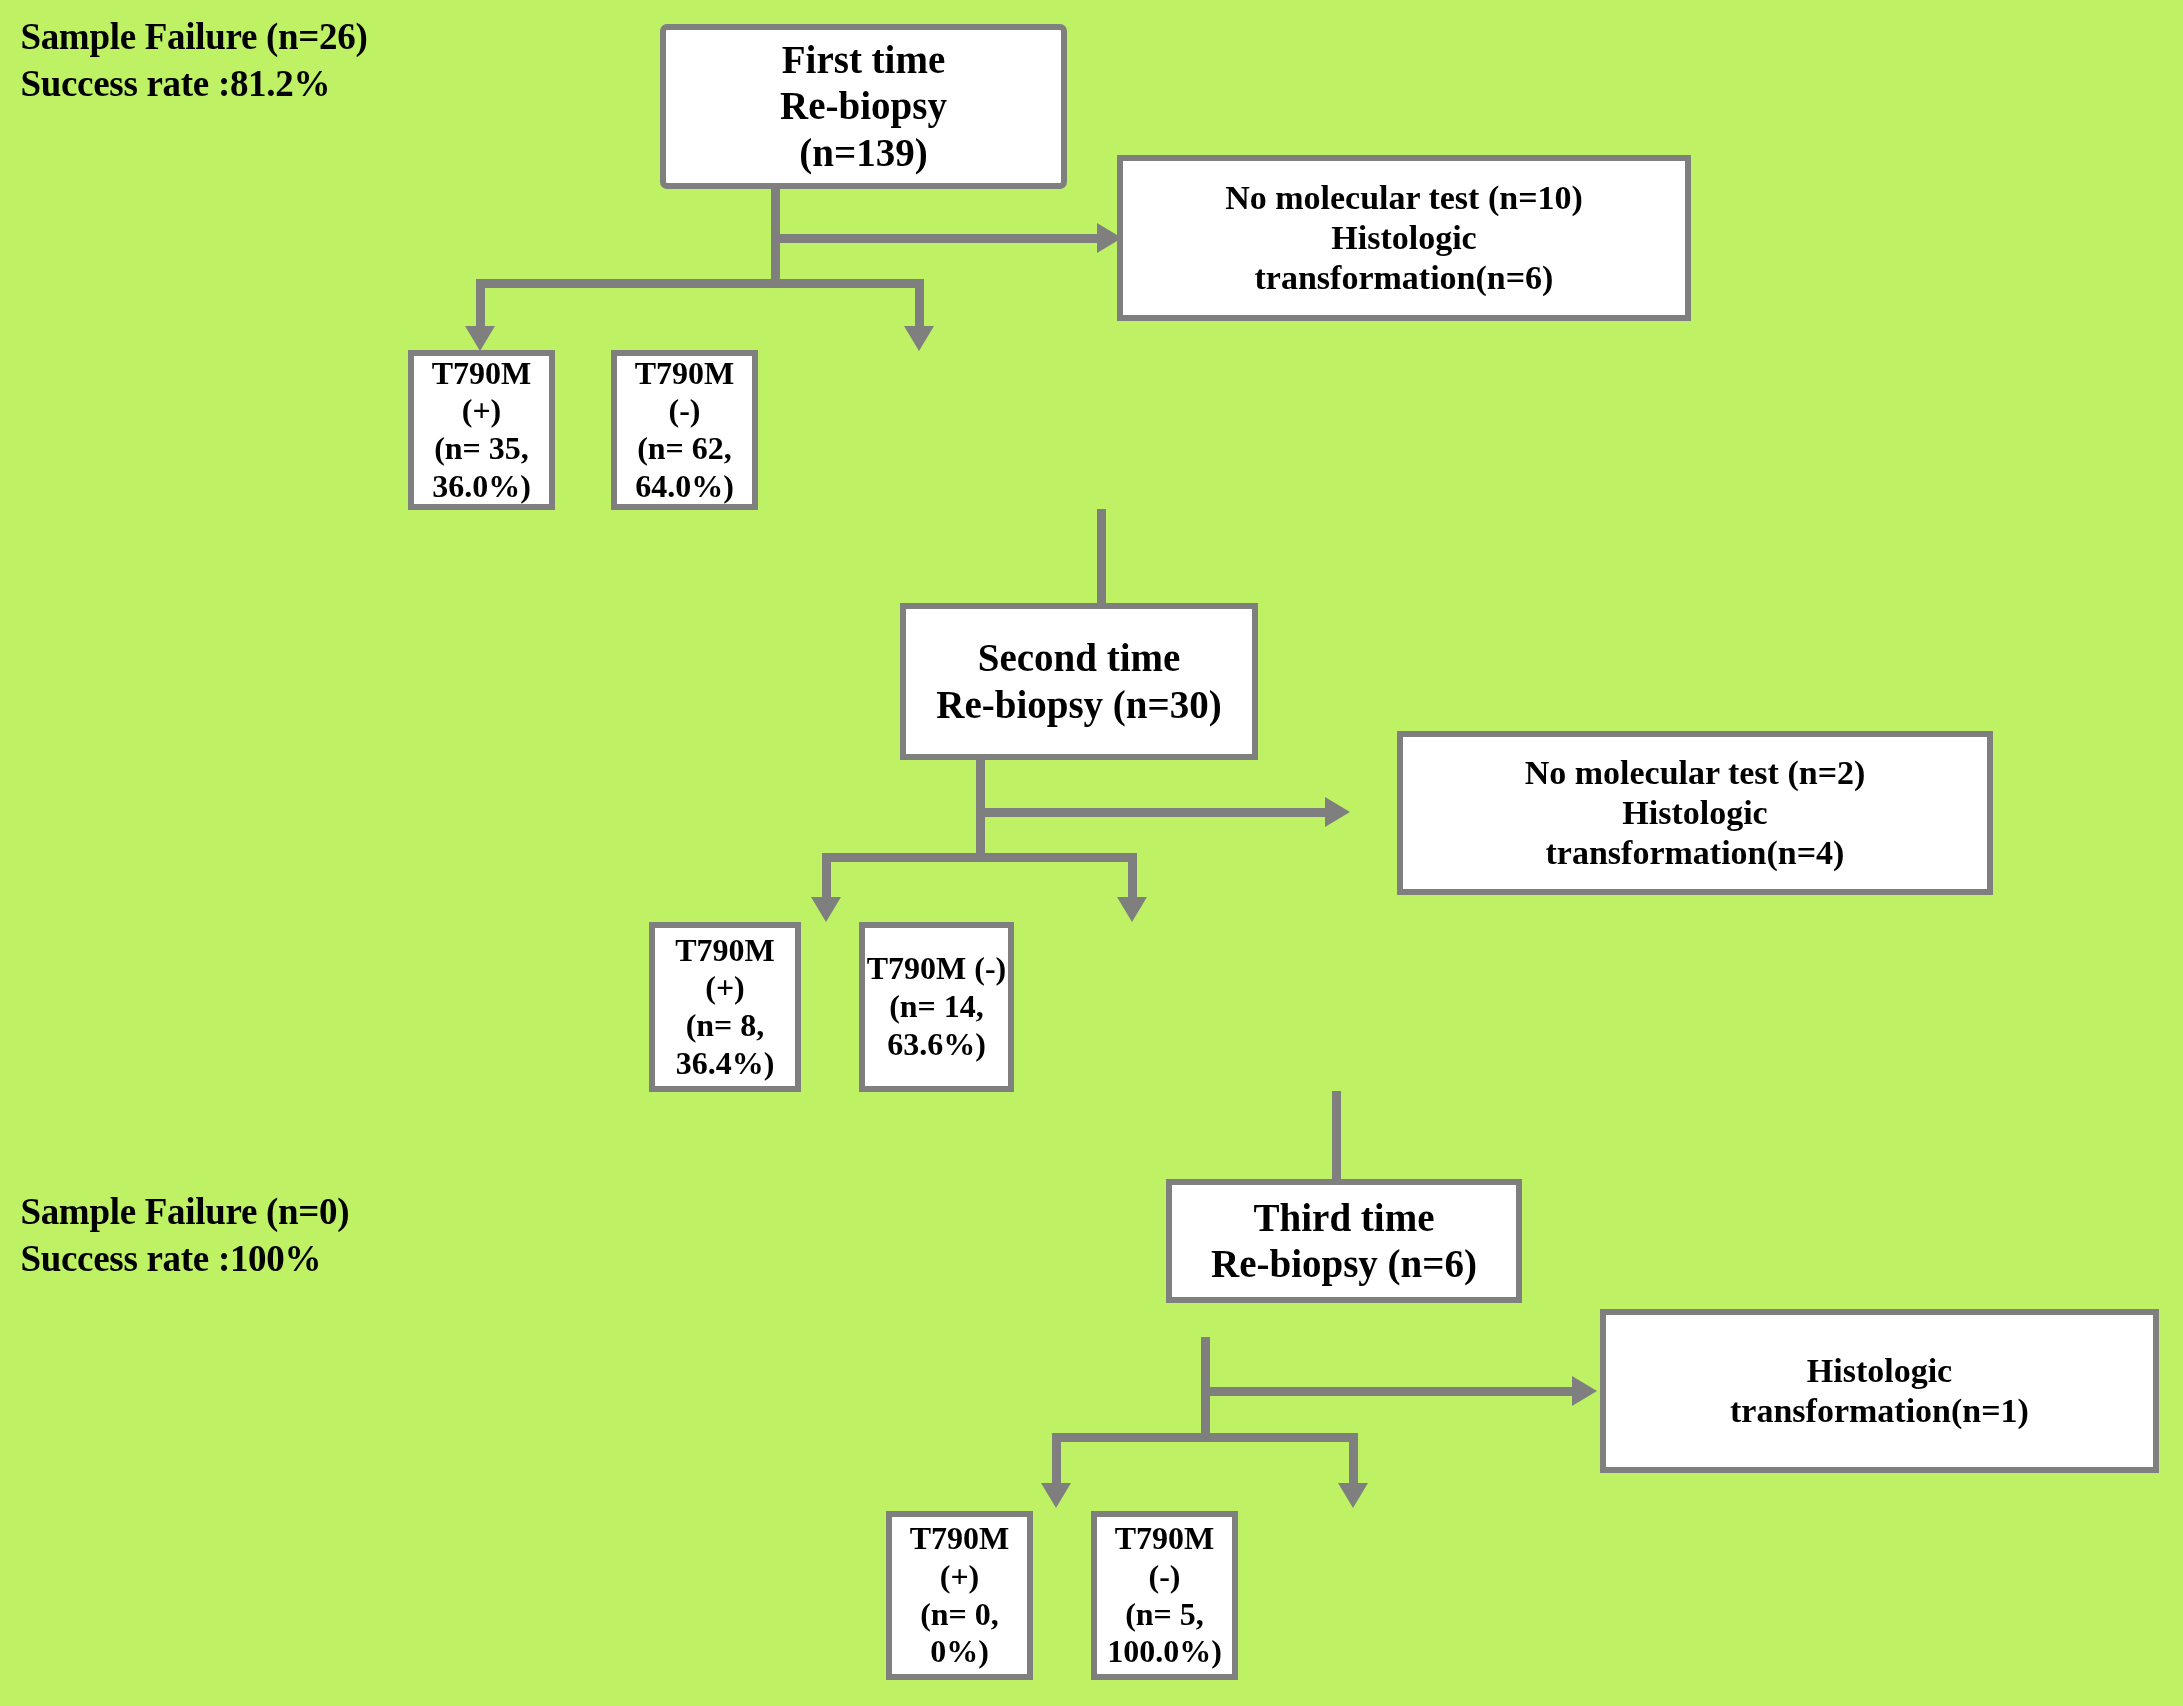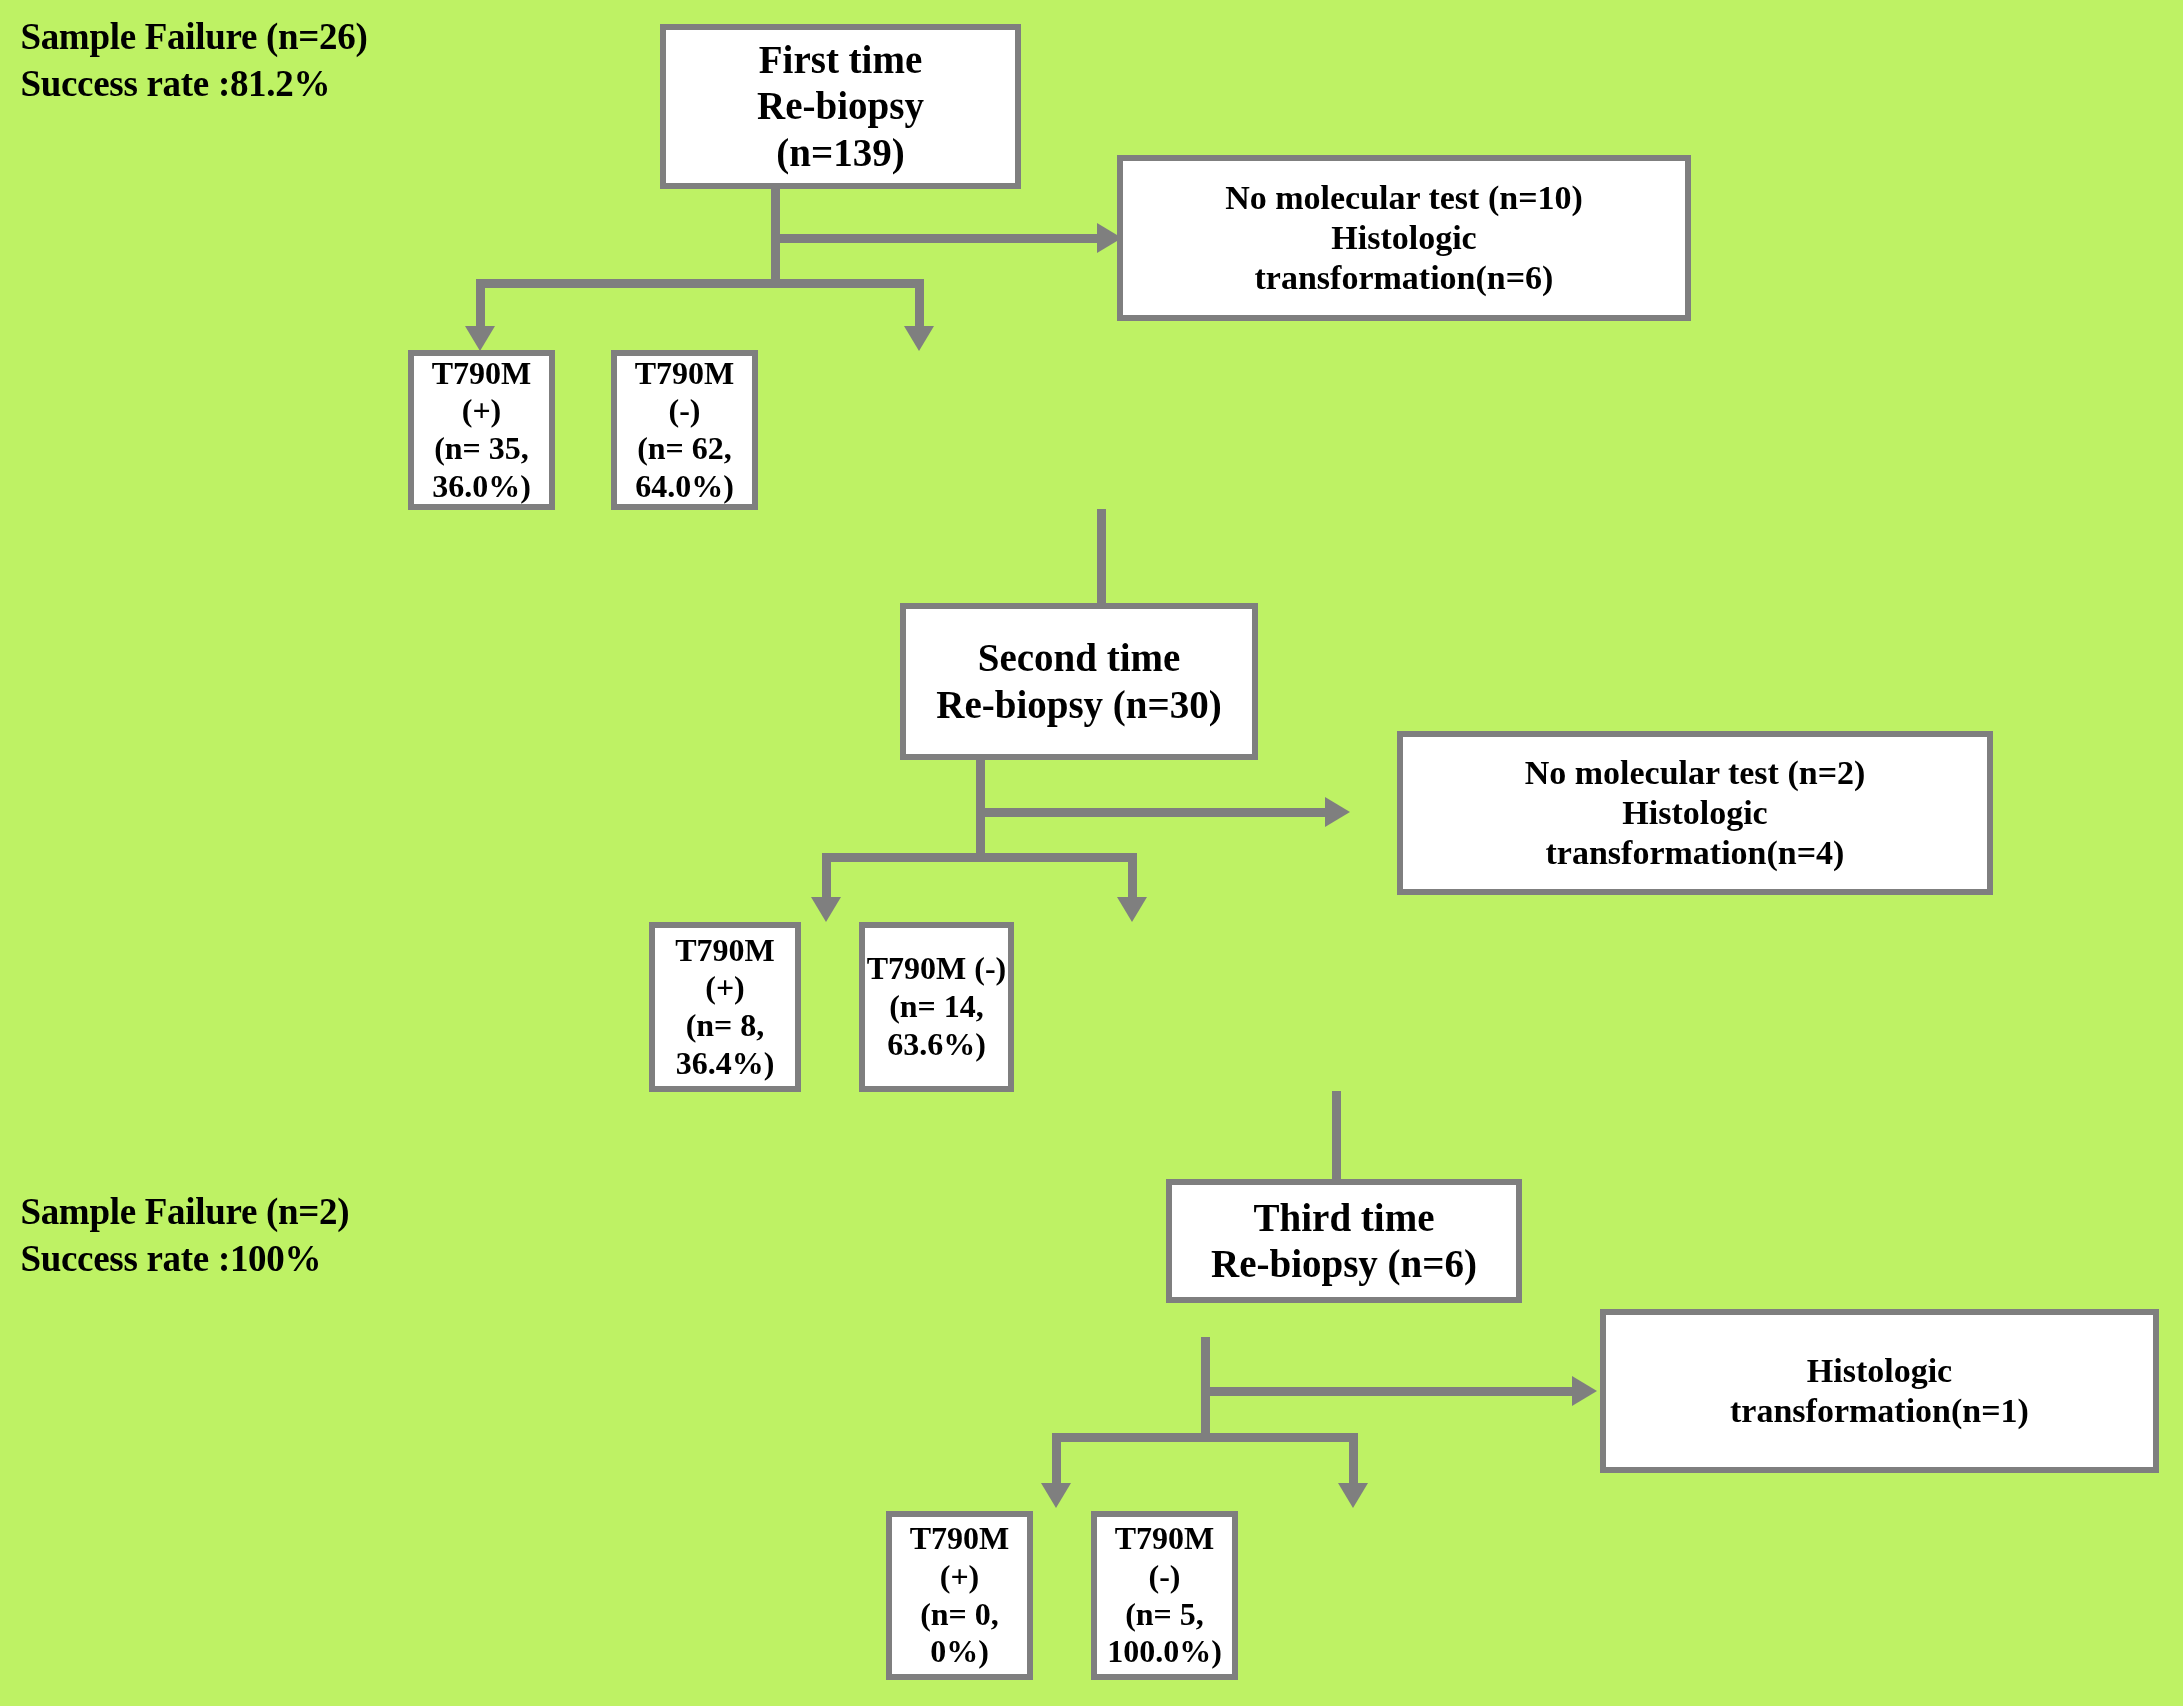--- a/index.html
+++ b/index.html
@@ -64,21 +64,21 @@
 </style>
 </head>
 <body>
 
 <div id="canvas">
 
   <div class="note" style="left:20.4px; top:13px;"><span><span>Sample Failure (n=26)</span><span class="red"></span><span></span></span>
 <span><span>Success rate :81.2%</span><span class="red"></span><span></span></span></div>
 
 
-  <div class="note" style="left:20.4px; top:1188px;"><span><span>Sample Failure (n=2)</span><span class="red"></span><span></span></span>
+  <div class="note" style="left:20.4px; top:1188px;"><span><span>Sample Failure (n=0)</span><span class="red"></span><span></span></span>
 <span><span>Success rate :100%</span><span class="red"></span><span></span></span></div>
 
   <div class="ln" style="left:771px; top:186px; width:8.7px; height:99px;"></div>
 
   <div class="ln" style="left:771px; top:234px; width:332px; height:8.7px;"></div>
   <div class="arrow-right" style="left:1097px; top:223px;"></div>
 
   <div class="ln" style="left:476px; top:279px; width:448px; height:8.7px;"></div>
   <div class="ln" style="left:476px; top:279px; width:8.7px; height:50px;"></div>
   <div class="ln" style="left:915px; top:279px; width:8.7px; height:50px;"></div>
@@ -100,21 +100,21 @@
 
   <div class="ln" style="left:1201px; top:1337px; width:8.7px; height:102px;"></div>
   <div class="ln" style="left:1201px; top:1387px; width:376px; height:8.7px;"></div>
   <div class="arrow-right" style="left:1572px; top:1376px;"></div>
   <div class="ln" style="left:1052px; top:1433px; width:306px; height:8.7px;"></div>
   <div class="ln" style="left:1052px; top:1433px; width:8.7px; height:52px;"></div>
   <div class="ln" style="left:1349px; top:1433px; width:8.7px; height:52px;"></div>
   <div class="arrow-down" style="left:1041px; top:1483px;"></div>
   <div class="arrow-down" style="left:1338px; top:1483px;"></div>
 
-  <div class="box b-big" style="left:660px; top:24px; width:361px; height:165px;">
+  <div class="box b-big" style="left:660px; top:24px; width:407px; height:165px;border-radius:7px;">
     <span class="txt">First time
 Re-biopsy
 (n=139)</span>
   </div>
 
   <div class="box b-small" style="left:1117px; top:155px; width:574px; height:166px;">
     <span class="txt">No molecular test (n=10)
 Histologic
 transformation(n=6)</span>
   </div>

